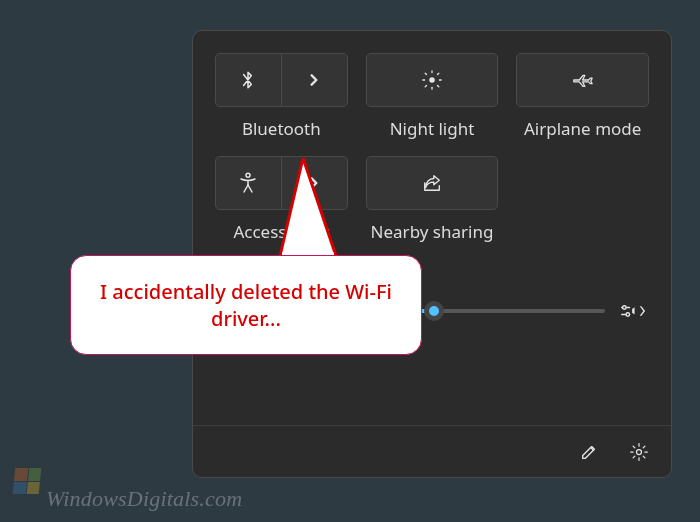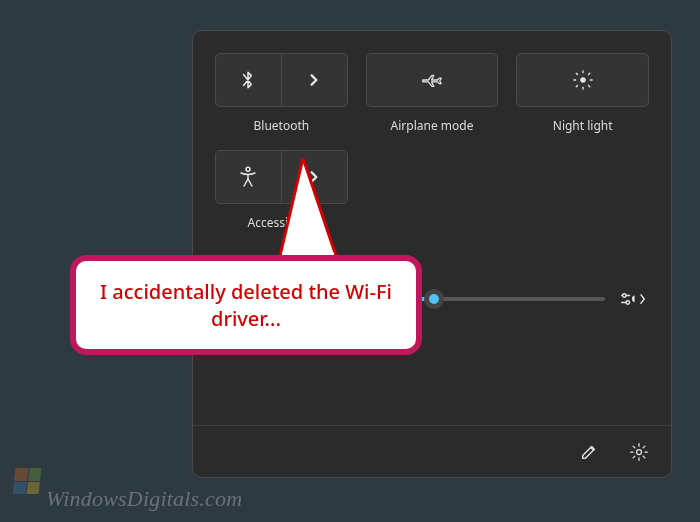--- a/index.html
+++ b/index.html
@@ -44,21 +44,21 @@
     height: 100%;
     display: flex;
     align-items: center;
     justify-content: center;
   }
   .tile.split .half.left {
     border-right: 1px solid #4a4a4a;
   }
   .tile-label {
     margin-top: 10px;
-    font-size: 12px;
+    font-size: 17px;
     color: #dcdcdc;
   }
   .slider-row {
     margin-top: 48px;
     height: 40px;
     display: flex;
     align-items: center;
     gap: 14px;
     padding: 0 2px;
   }
@@ -112,21 +112,21 @@
     color: #e6e6e6;
     border-radius: 4px;
   }
   .callout {
     position: absolute;
     left: 70px;
     top: 255px;
     width: 352px;
     height: 100px;
     background: #fff;
-    border: 6px solid #be185d;
+    border: 1px solid #be185d;
     border-radius: 16px;
     display: flex;
     align-items: center;
     justify-content: center;
     text-align: center;
     padding: 10px 22px;
   }
   .callout-text {
     color: #d60000;
     font-size: 20px;
@@ -186,46 +186,46 @@
             <path d="M3 5 L10 14 L7 17 L7 3 L10 6 L3 15"></path>
           </svg>
         </div>
         <div class="half">
           <svg width="14" height="14" viewBox="0 0 12 12" fill="none" stroke="#e6e6e6" stroke-width="2" stroke-linecap="round" stroke-linejoin="round">
             <path d="M4 2 L8 6 L4 10"></path>
           </svg>
         </div>
       </div>
       <div class="tile-label">Bluetooth</div>
-    </div>
-
-    <div class="tile-group">
-      <div class="tile">
-        <svg width="22" height="22" viewBox="0 0 24 24" fill="none" stroke="#e6e6e6" stroke-width="1.4" stroke-linejoin="round" stroke-linecap="round">
-          <path d="M2 12 L8 12 L12 7 L14 7 L11.5 12 L18 12 L20 10 L22 10 L20.5 13 L22 16 L20 16 L18 14 L11.5 14 L14 19 L12 19 L8 14 L2 14 Z"></path>
-        </svg>
-      </div>
-      <div class="tile-label">Airplane mode</div>
     </div>
 
     <div class="tile-group">
       <div class="tile">
         <svg width="22" height="22" viewBox="0 0 24 24" fill="none" stroke="#e6e6e6" stroke-width="1.4" stroke-linecap="round">
           <circle cx="12" cy="12" r="3" fill="#e6e6e6" stroke="none"></circle>
           <path d="M12 4 L12 2"></path>
             <path d="M12 22 L12 20"></path>
           <path d="M4 12 L2 12"></path>
             <path d="M22 12 L20 12"></path>
           <path d="M6 6 L4.6 4.6"></path>
             <path d="M19.4 19.4 L18 18"></path>
           <path d="M18 6 L19.4 4.6"></path>
             <path d="M4.6 19.4 L6 18"></path>
         </svg>
       </div>
       <div class="tile-label">Night light</div>
+    </div>
+
+    <div class="tile-group">
+      <div class="tile">
+        <svg width="22" height="22" viewBox="0 0 24 24" fill="none" stroke="#e6e6e6" stroke-width="1.4" stroke-linejoin="round" stroke-linecap="round">
+          <path d="M2 12 L8 12 L12 7 L14 7 L11.5 12 L18 12 L20 10 L22 10 L20.5 13 L22 16 L20 16 L18 14 L11.5 14 L14 19 L12 19 L8 14 L2 14 Z"></path>
+        </svg>
+      </div>
+      <div class="tile-label">Airplane mode</div>
     </div>
 
     <div class="tile-group">
       <div class="tile split">
         <div class="half left">
           <svg width="20" height="22" viewBox="0 0 20 22" fill="none" stroke="#e6e6e6" stroke-width="1.5" stroke-linecap="round" stroke-linejoin="round">
             <circle cx="10" cy="3.2" r="2"></circle>
             <path d="M3 7 Q10 10 17 7"></path>
             <path d="M10 8.5 L10 13"></path>
             <path d="M10 13 L6 20"></path>
@@ -234,20 +234,29 @@
         </div>
         <div class="half">
           <svg width="14" height="14" viewBox="0 0 12 12" fill="none" stroke="#e6e6e6" stroke-width="2" stroke-linecap="round" stroke-linejoin="round">
             <path d="M4 2 L8 6 L4 10"></path>
           </svg>
         </div>
       </div>
       <div class="tile-label">Accessibility</div>
     </div>
 
+    <div class="tile-group">
+      <div class="tile">
+        <svg width="22" height="20" viewBox="0 0 24 22" fill="none" stroke="#e6e6e6" stroke-width="1.5" stroke-linecap="round" stroke-linejoin="round">
+          <path d="M14 3 L20 8 L14 13 L14 10 C9 10 6 13 5 16 C5 10 9 6 14 6 Z"></path>
+          <path d="M4 11 L4 19 L20 19 L20 14"></path>
+        </svg>
+      </div>
+      <div class="tile-label">Nearby sharing</div>
+    </div>
 
   </div>
 
   <div class="slider-row">
     <div class="slider">
       <div class="slider-track"></div>
       <div class="slider-fill" id="slider-fill" style="width: 56%;"></div>
       <div class="slider-thumb" id="slider-thumb" style="left: 56%;"></div>
     </div>
     <div class="icon-btn">

